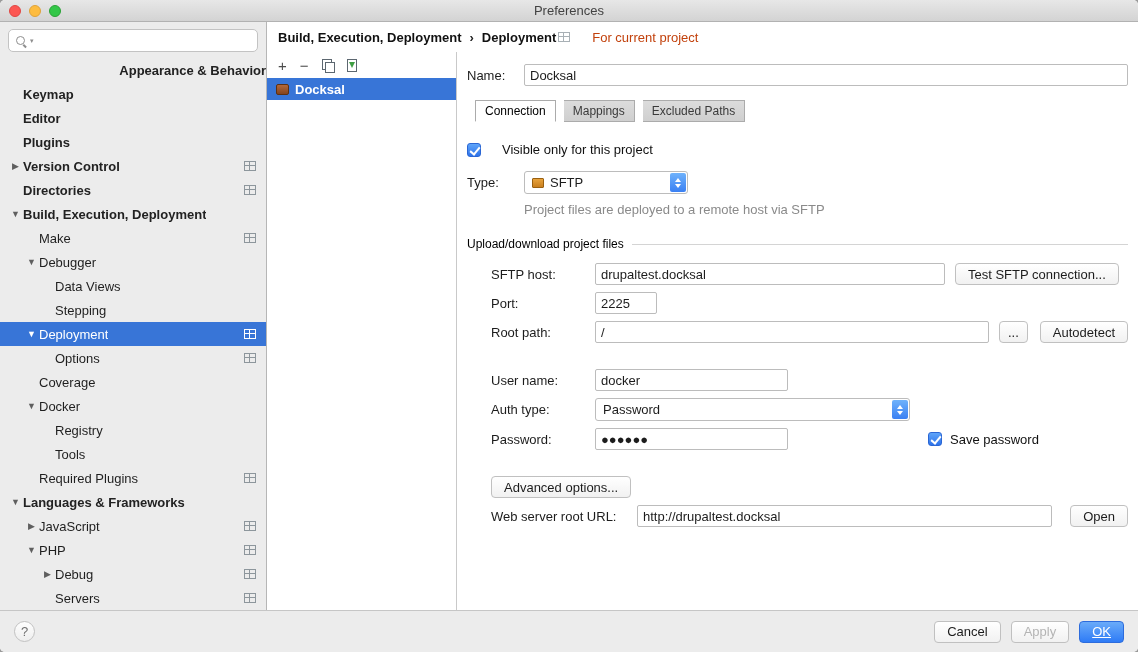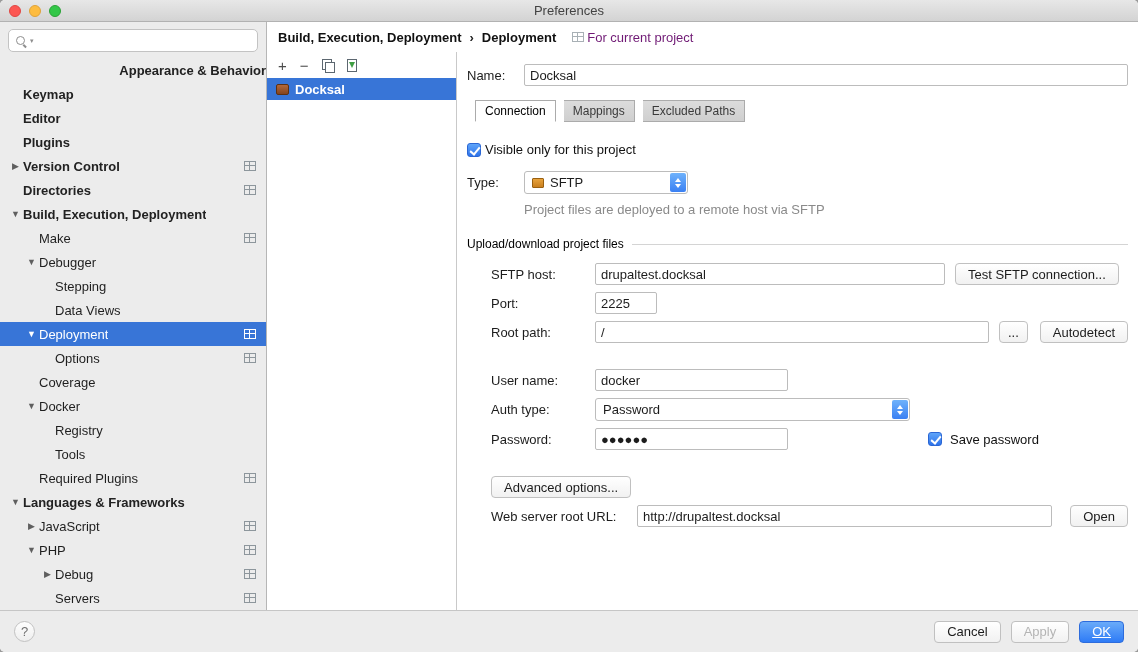--- a/index.html
+++ b/index.html
@@ -36,21 +36,21 @@
   .project-icon{margin-left:auto;margin-right:10px;flex:0 0 12px;width:12px;height:10px;border:1px solid currentColor;color:#8d969c;background:
     linear-gradient(currentColor,currentColor) left 0 top 3px/100% 1px no-repeat,
     linear-gradient(currentColor,currentColor) left 4px top 0/1px 100% no-repeat;}
   .tree-row.selected .project-icon{color:#fff;}
 
   
   .content{flex:1;display:flex;flex-direction:column;background:#fff;min-width:0;}
   .breadcrumb-row{flex:0 0 30px;display:flex;align-items:center;padding:0 11px;font-size:13px;}
   .crumb{font-weight:bold;color:#111;}
   .crumb-sep{margin:0 8px;color:#222;font-weight:bold;}
-  .scope{display:flex;align-items:center;gap:3px;margin-left:16px;color:#701a75;}
+  .scope{display:flex;align-items:center;gap:22px;margin-left:2px;color:#c2410c;}
   .scope-icon{width:12px;height:10px;border:1px solid #a8b0b5;background:
     linear-gradient(#a8b0b5,#a8b0b5) left 0 top 3px/100% 1px no-repeat,
     linear-gradient(#a8b0b5,#a8b0b5) left 4px top 0/1px 100% no-repeat;}
 
   .body-row{flex:1;display:flex;min-height:0;}
 
   
   .list-panel{flex:0 0 190px;border-right:1px solid #c9c9c9;display:flex;flex-direction:column;min-height:0;}
   .list-toolbar{flex:0 0 26px;display:flex;align-items:center;gap:13px;padding:0 11px;}
   .tool-glyph{font-size:15px;color:#4c4c4c;line-height:1;cursor:default;}
@@ -81,21 +81,21 @@
   .w395{width:395px;}
   .w420{width:420px;}
 
   .tabs{display:flex;margin-top:14px;}
   .tab{height:22px;padding:0 9px;display:flex;align-items:center;font-size:12px;background:linear-gradient(#dcdcdc,#cfcfcf);border:1px solid #ababab;border-left:none;color:#3a3a3a;cursor:default;margin-left:8px;}
   .tab:first-child{border-left:1px solid #ababab;border-radius:1px 0 0 1px;}
   .tab.active{background:#fff;border-bottom-color:#fff;color:#000;}
 
   .cb{flex:0 0 14px;width:14px;height:14px;border-radius:3px;background:linear-gradient(#5ea4f9,#2e73ea);border:1px solid #2a66d4;position:relative;display:inline-block;}
   .cb::after{content:"";position:absolute;left:4px;top:1px;width:4px;height:8px;border:solid #fff;border-width:0 2px 2px 0;transform:rotate(40deg);}
-  .cb-row{margin-top:20px;gap:4px;}
+  .cb-row{margin-top:20px;gap:21px;}
   .cb-label{color:#111;}
 
   .type-row{margin-top:14px;}
   .select{height:23px;border:1px solid #bcbcbc;border-radius:3px;background:#fff;display:flex;align-items:center;position:relative;padding:0 20px 0 7px;}
   .select.w190{width:164px;}
   .select.w315{width:315px;}
   .stepper{position:absolute;right:1px;top:1px;bottom:1px;width:16px;border-radius:2px;background:linear-gradient(#6fb2fb,#3a80f3);display:flex;flex-direction:column;align-items:center;justify-content:center;gap:2px;}
   .stepper i{width:0;height:0;border-left:3px solid transparent;border-right:3px solid transparent;display:block;}
   .stepper .up{border-bottom:4px solid #fff;}
   .stepper .dn{border-top:4px solid #fff;}
@@ -183,25 +183,25 @@
             <span class="tree-arrow"></span>
             <span class="tree-label">Make</span>
             <span class="project-icon"></span>
           </div>
           <div class="tree-row" style="padding-left: 24px;">
             <span class="tree-arrow">▼</span>
             <span class="tree-label">Debugger</span>
           </div>
           <div class="tree-row" style="padding-left: 40px;">
             <span class="tree-arrow"></span>
+            <span class="tree-label">Data Views</span>
+          </div>
+          <div class="tree-row" style="padding-left: 40px;">
+            <span class="tree-arrow"></span>
             <span class="tree-label">Stepping</span>
-          </div>
-          <div class="tree-row" style="padding-left: 40px;">
-            <span class="tree-arrow"></span>
-            <span class="tree-label">Data Views</span>
           </div>
           <div class="tree-row selected" style="padding-left: 24px;">
             <span class="tree-arrow">▼</span>
             <span class="tree-label">Deployment</span>
             <span class="project-icon"></span>
           </div>
           <div class="tree-row" style="padding-left: 40px; text-align: right;">
             <span class="tree-arrow"></span>
             <span class="tree-label">Options</span>
             <span class="project-icon"></span>

